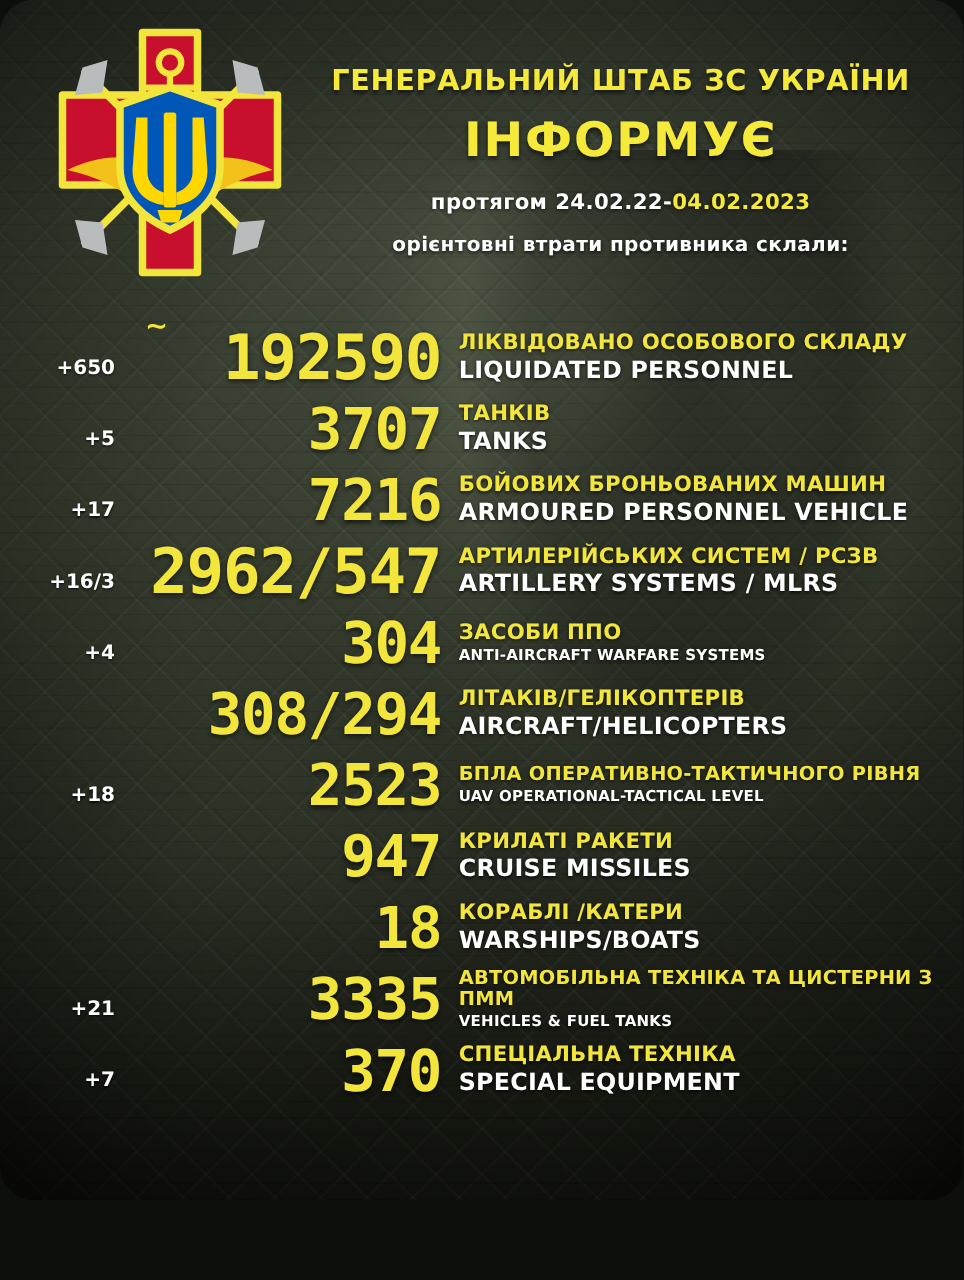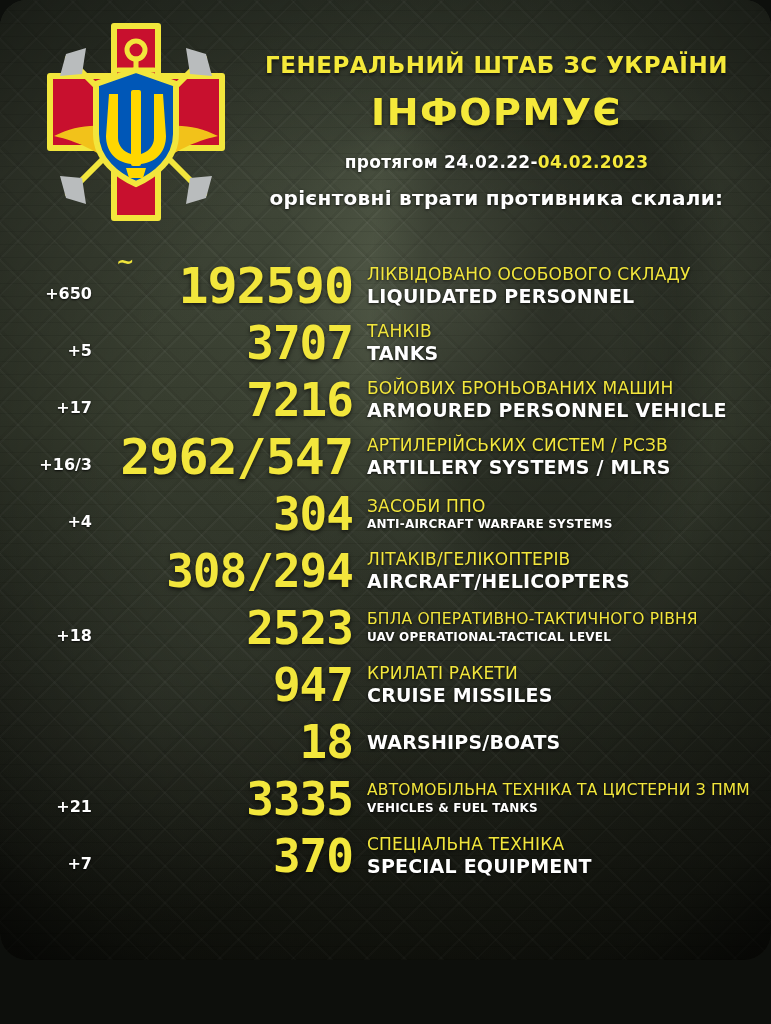--- a/index.html
+++ b/index.html
@@ -89,21 +89,21 @@
     margin-top: 18px;
     font-size: 17px;
     font-weight: bold;
     color: #ffffff;
     letter-spacing: .3px;
     text-shadow: 0 1px 3px rgba(0,0,0,.7);
   }
   .dates .hl { color: #f5e93a; }
   .subtitle {
     margin-top: 14px;
-    font-size: 20px;
+    font-size: 16px;
     font-weight: bold;
     color: #ffffff;
     letter-spacing: .3px;
     text-shadow: 0 1px 3px rgba(0,0,0,.7);
   }
 
   
   .rows {
     margin-top: 28px;
     padding: 0 16px 8px 6px;
@@ -152,21 +152,21 @@
     font-size: 22px;
     font-weight: bold;
     letter-spacing: -2px;
   }
   .labels {
     flex: 1 1 auto;
     padding-left: 4px;
   }
   .lbl-ua {
     color: #f2e63c;
-    font-weight: normal;
+    font-weight: bold;
     font-size: 17px;
     letter-spacing: .2px;
     line-height: 1.12;
     text-shadow: 0 1px 3px rgba(0,0,0,.75);
   }
   .lbl-ua.sm { font-size: 15.5px; }
   .lbl-en {
     color: #ffffff;
     font-weight: bold;
     font-size: 19px;
@@ -329,20 +329,21 @@
           <div class="lbl-en">CRUISE MISSILES</div>
         </div>
       </div>
 
       <div class="row">
         <div class="delta"></div>
         <div class="numwrap">
           <span class="num">18</span>
         </div>
         <div class="labels">
+          <div class="lbl-ua">КОРАБЛІ /КАТЕРИ</div>
           <div class="lbl-en">WARSHIPS/BOATS</div>
         </div>
       </div>
 
       <div class="row">
         <div class="delta">+21</div>
         <div class="numwrap">
           <span class="num">3335</span>
         </div>
         <div class="labels">

